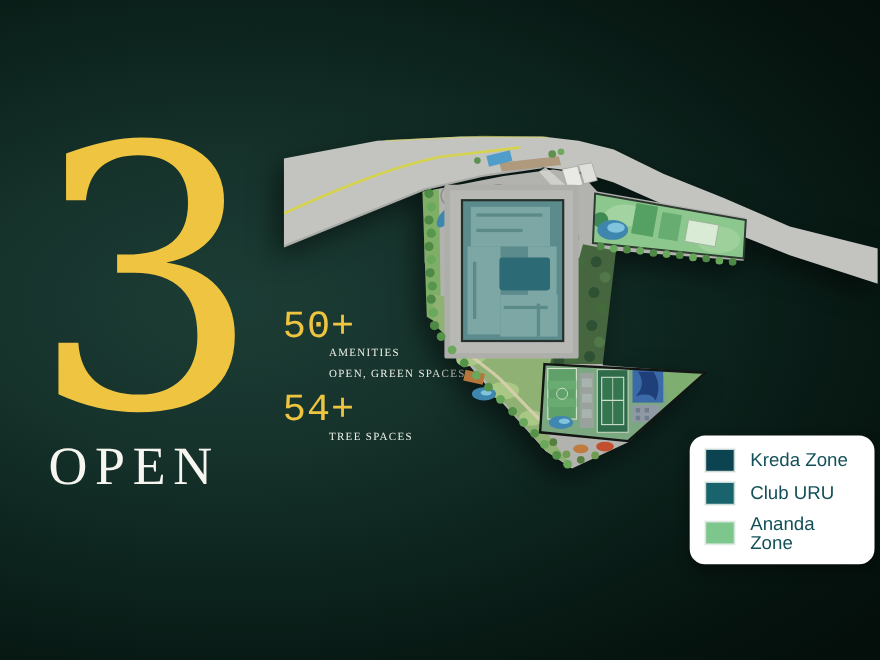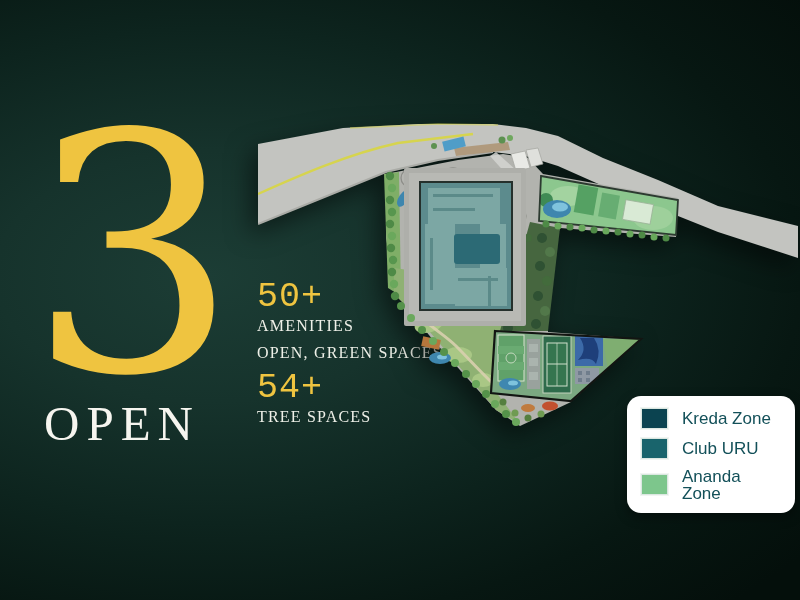--- a/index.html
+++ b/index.html
@@ -22,22 +22,22 @@
     font-family:"Liberation Serif", serif;
   }
   
   .stats { position:absolute; left:257px; top:279px; width:150px; }
   .stat { margin-bottom:7px; }
   .stat-value {
     font-family:Liberation Mono, monospace;
     font-size:35px; line-height:1.05; letter-spacing:1px;
   }
   .stat-label {
-    color:#eef0e8; font-size:16px; letter-spacing:1.2px; line-height:1.25;
-    font-family:"Liberation Serif", serif; white-space:nowrap;
+    color:#eef0e8; font-size:10px; letter-spacing:1.2px; line-height:1.25;
+    font-family:"Liberation Serif", serif; white-space:nowrap;margin-left:42px;
   }
   
   .site-map {
     position:absolute; left:258px; top:118px;
     filter:drop-shadow(-7px 9px 12px rgba(0,0,0,0.5));
   }
   
   .legend {
     position:absolute; left:627px; top:396px; width:168px; height:117px;
     background:#ffffff; border-radius:14px;

